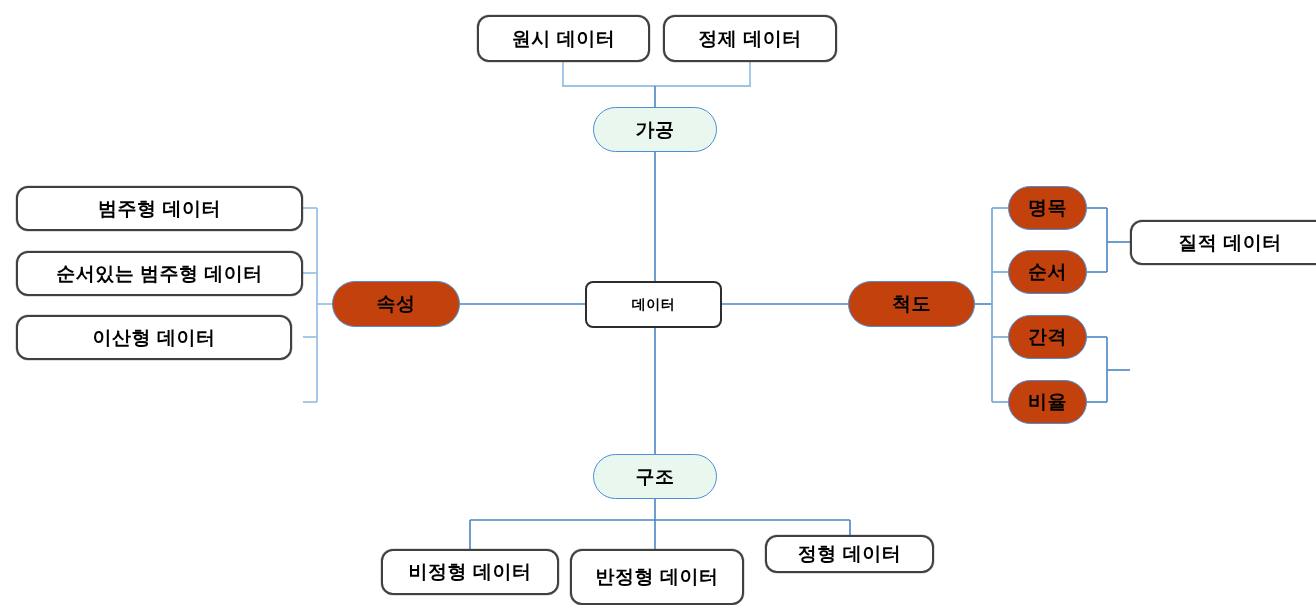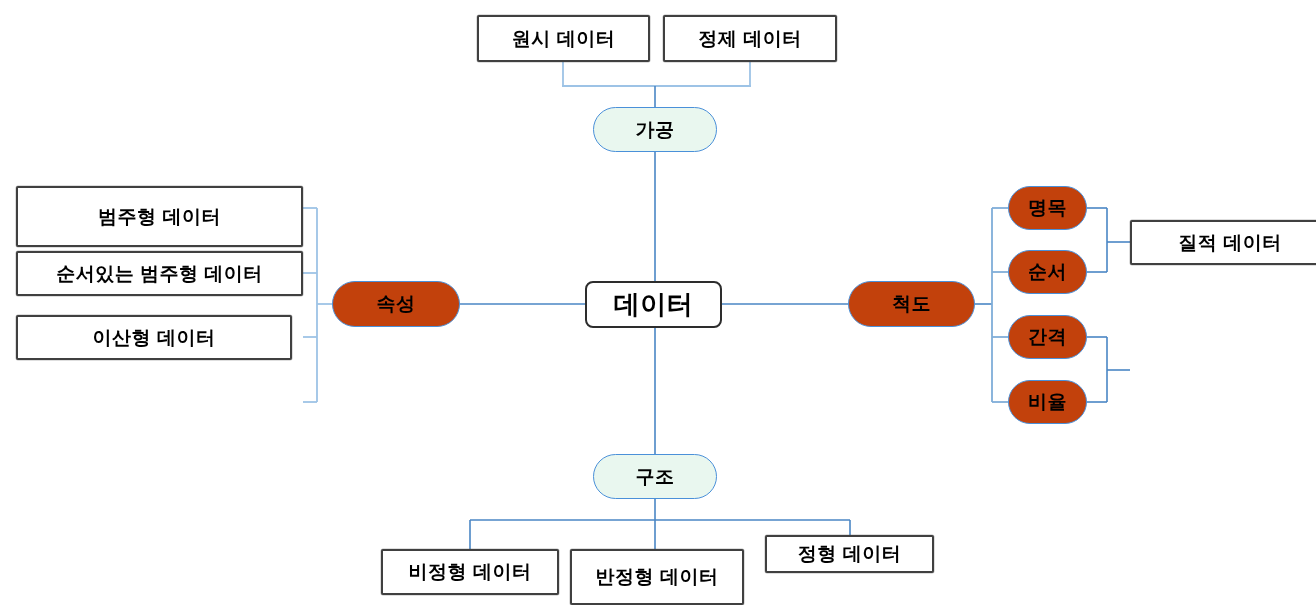--- a/index.html
+++ b/index.html
@@ -18,29 +18,29 @@
     position:absolute;
     display:flex; align-items:center; justify-content:center;
     box-sizing:border-box;
     font-weight:bold; color:#000000;
     font-size:19px; letter-spacing:0.5px;
     text-align:center; white-space:nowrap;
   }
   .rect {
     background:#ffffff;
     border:2px solid #404040;
-    border-radius:2px;
+    border-radius:12px;
     box-shadow:0 0 0 0.5px rgba(64,64,64,0.35);
     text-align:center;
   }
   .center-rect {
     background:#ffffff;
     border:2px solid #2d2d2d;
     border-radius:8px;
-    font-size:26px;
+    font-size:14px;
   }
   .pill {
     border:1.6px solid #4a90d9;
     border-radius:24px;
   }
   .pill-green { background:#e9f7ef; }
   .pill-blue  { background:#c2410c; }
 </style>
 </head>
 <body>
@@ -89,21 +89,21 @@
     <line class="wire-main" x1="850" y1="520" x2="850" y2="549"></line>
   </svg>
 
   <div class="node rect" style="left:477px;top:15px;width:173px;height:47px">원시 데이터</div>
   <div class="node rect" style="left:663px;top:15px;width:174px;height:47px">정제 데이터</div>
   <div class="node pill pill-green" style="left:593px;top:107px;width:124px;height:45px">가공</div>
 
   <div class="node center-rect" style="left:585px;top:281px;width:137px;height:47px">데이터</div>
 
   <div class="node pill pill-blue" style="left:332px;top:281px;width:128px;height:46px">속성</div>
-  <div class="node rect" style="left:16px;top:186px;width:287px;height:61px">범주형 데이터</div>
+  <div class="node rect" style="left:16px;top:186px;width:287px;height:45px">범주형 데이터</div>
   <div class="node rect" style="left:16px;top:251px;width:287px;height:45px">순서있는 범주형 데이터</div>
   <div class="node rect" style="left:16px;top:315px;width:276px;height:45px">이산형 데이터</div>
 
   <div class="node pill pill-blue" style="left:848px;top:281px;width:127px;height:46px">척도</div>
   <div class="node pill pill-blue" style="left:1008px;top:186px;width:79px;height:44px">명목</div>
   <div class="node pill pill-blue" style="left:1008px;top:250px;width:79px;height:44px">순서</div>
   <div class="node pill pill-blue" style="left:1008px;top:315px;width:79px;height:44px">간격</div>
   <div class="node pill pill-blue" style="left:1008px;top:380px;width:79px;height:44px">비율</div>
   <div class="node rect" style="left:1130px;top:220px;width:200px;height:45px">질적 데이터</div>
 

